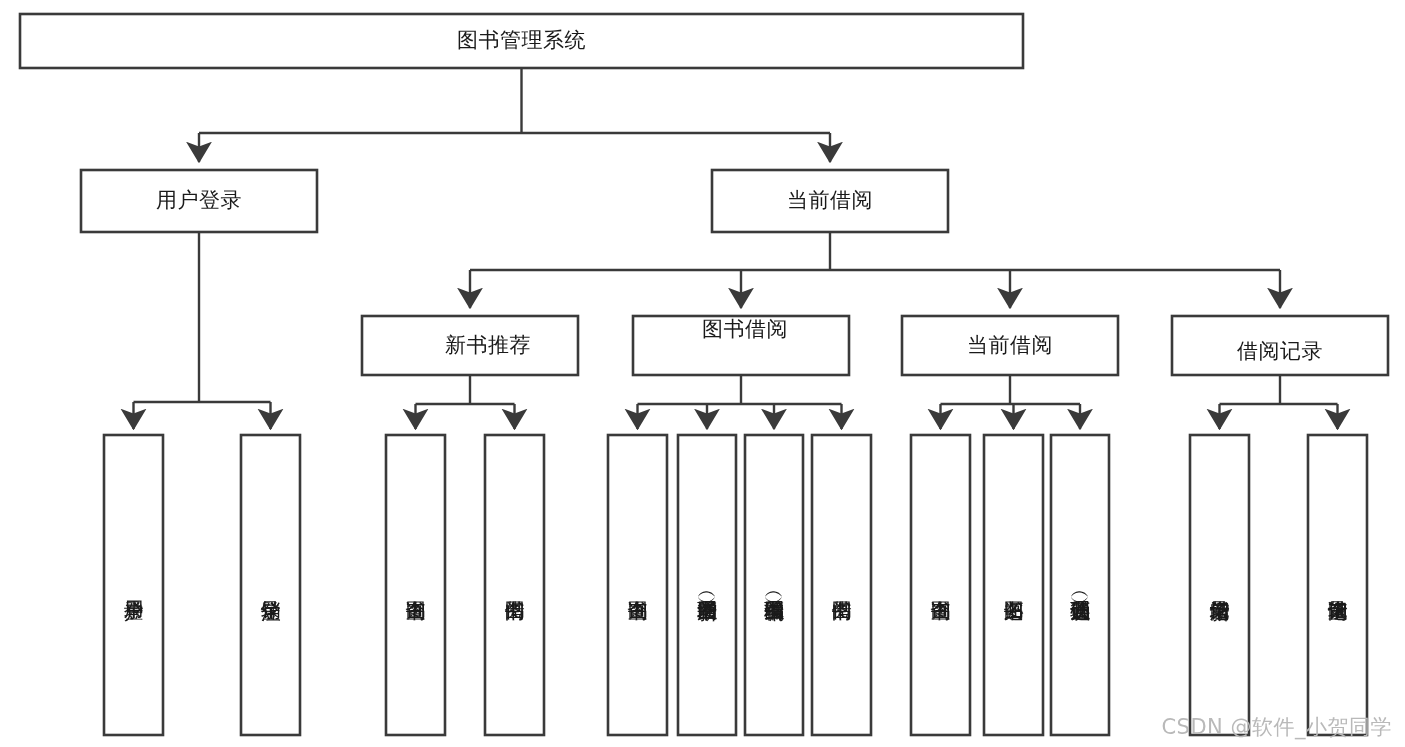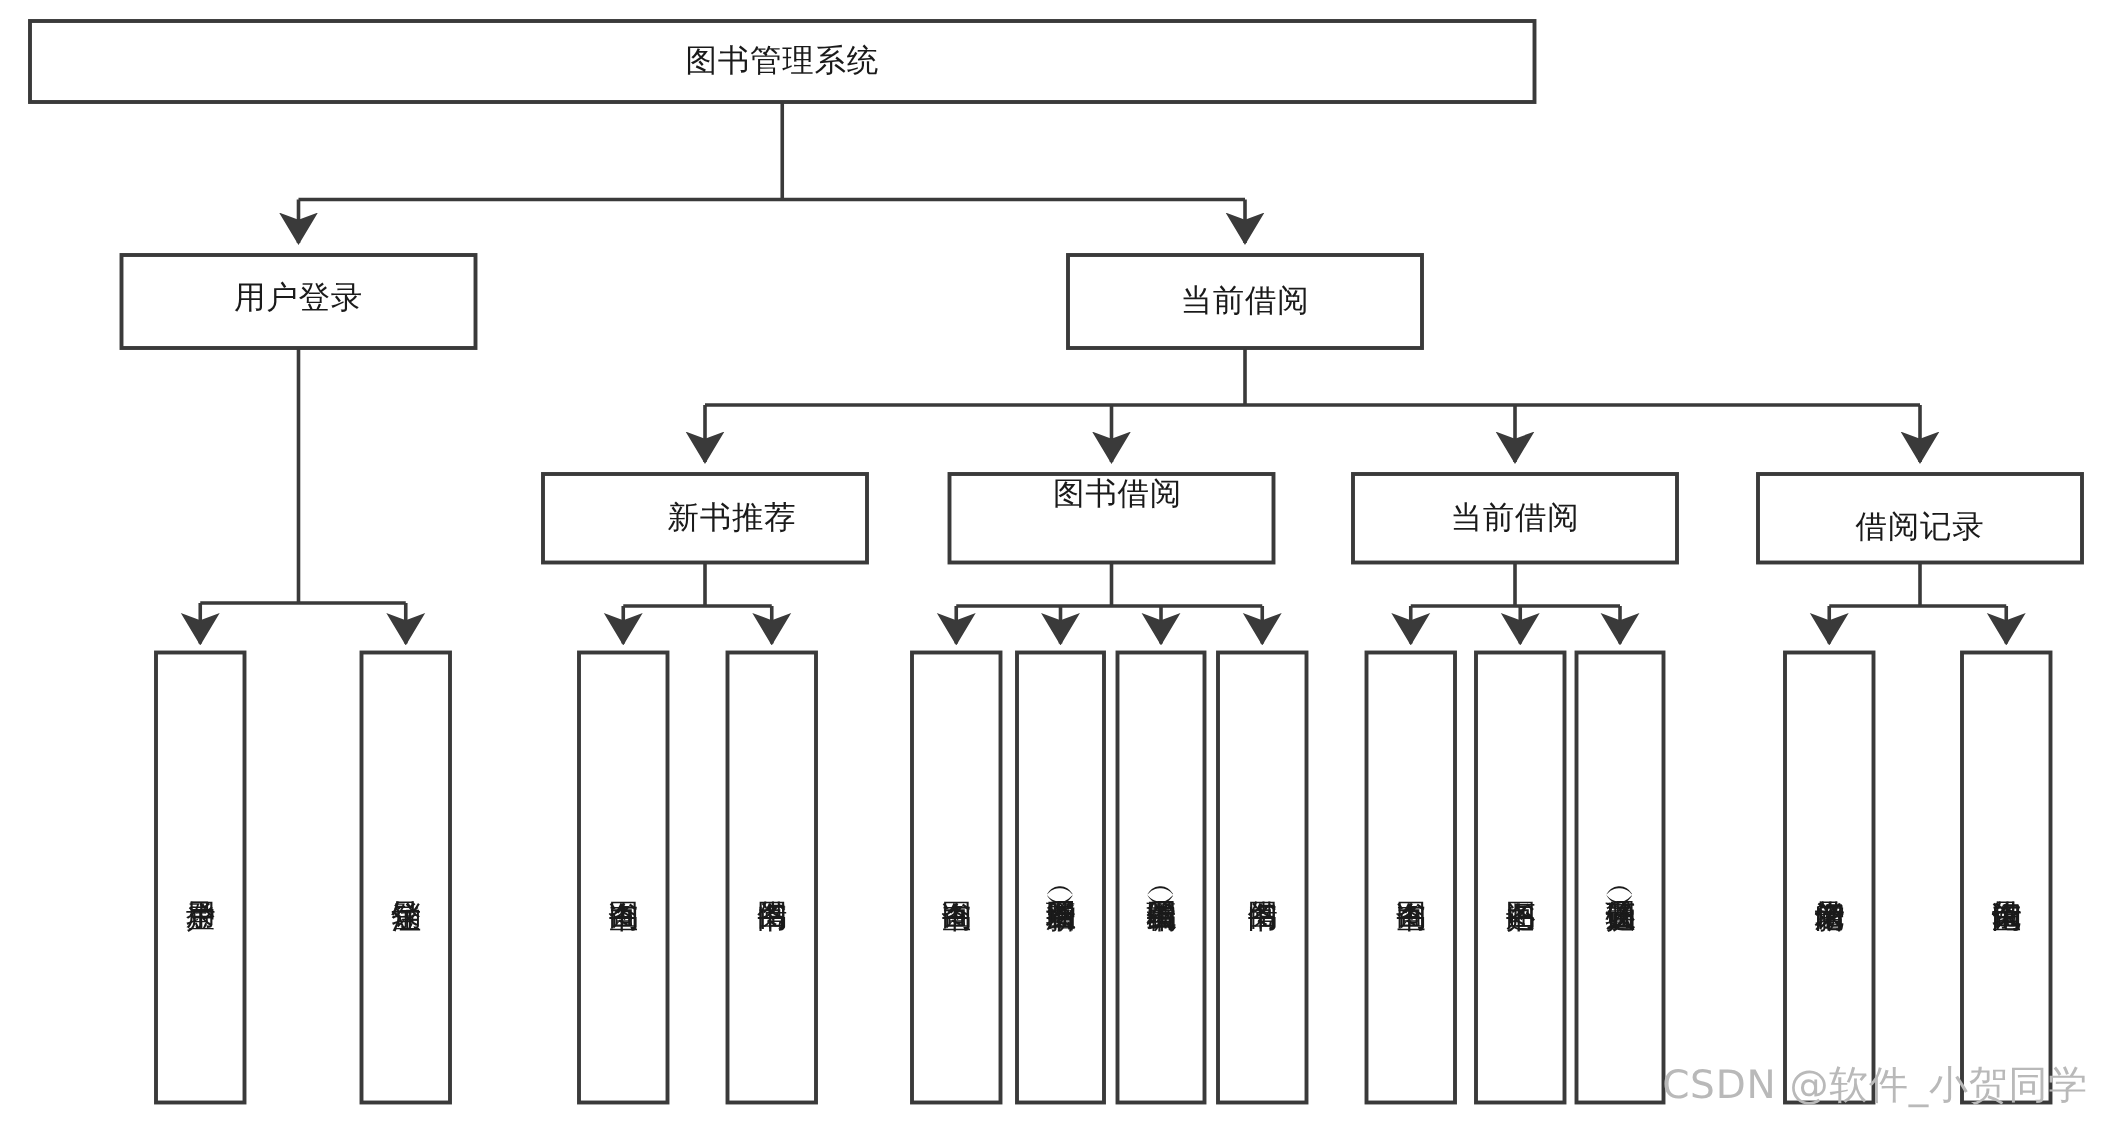--- a/index.html
+++ b/index.html
@@ -62,21 +62,21 @@
     writing-mode: vertical-rl;
     text-orientation: upright;
     white-space: nowrap;
     pointer-events: none;
   }
   .watermark {
     position: absolute;
     right: 13px;
     bottom: 6px;
     color: #b9b9b9;
-    font-size: 26px;
+    font-size: 21px;
     letter-spacing: 0.5px;
     white-space: nowrap;
     user-select: none;
   }
 </style>
 </head>
 <body>
 
 <div id="diagram-root">
 
@@ -160,21 +160,21 @@
         <rect x="911" y="435" width="59" height="300" class="node-box"></rect>
         <rect x="984" y="435" width="59" height="300" class="node-box"></rect>
         <rect x="1051" y="435" width="58" height="300" class="node-box"></rect>
         <rect x="1190" y="435" width="59" height="300" class="node-box"></rect>
         <rect x="1308" y="435" width="59" height="300" class="node-box"></rect>
       </g>
   </svg>
 
   <div id="label-layer">
       <div class="node-label-h" style="left: 20px; top: 14px; width: 1003px; height: 54px;">图书管理系统</div>
-      <div class="node-label-h" style="left: 81px; top: 170px; width: 236px; height: 62px; font-family: Liberation Mono, monospace;">用户登录</div>
+      <div class="node-label-h" style="left: 81px; top: 170px; width: 236px; height: 62px;">用户登录</div>
       <div class="node-label-h" style="left: 712px; top: 170px; width: 236px; height: 62px;">当前借阅</div>
       <div class="node-label-h" style="left: 362px; top: 316px; width: 216px; height: 59px; padding-left: 18px;">新书推荐</div>
       <div class="node-label-h" style="left: 633px; top: 300px; width: 224px; height: 59px;">图书借阅</div>
       <div class="node-label-h" style="left: 902px; top: 316px; width: 216px; height: 59px;">当前借阅</div>
       <div class="node-label-h" style="left: 1172px; top: 316px; width: 216px; height: 71px;">借阅记录</div>
       <div class="node-label-v" style="left: 104px; top: 435px; width: 59px; height: 300px;">用户登录</div>
       <div class="node-label-v" style="left: 241px; top: 435px; width: 59px; height: 300px;">注销登录</div>
       <div class="node-label-v" style="left: 386px; top: 435px; width: 59px; height: 300px;">查询图书</div>
       <div class="node-label-v" style="left: 485px; top: 435px; width: 59px; height: 300px;">借阅图书</div>
       <div class="node-label-v" style="left: 608px; top: 435px; width: 59px; height: 300px;">查询图书</div>

